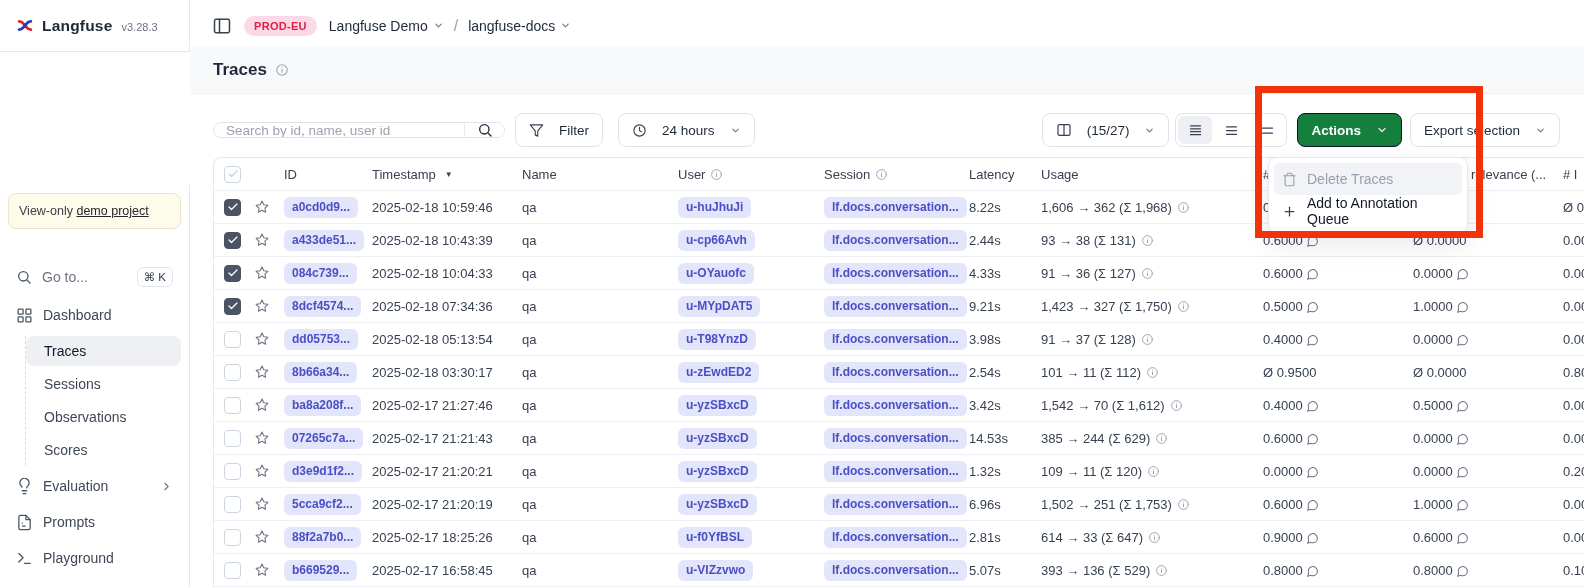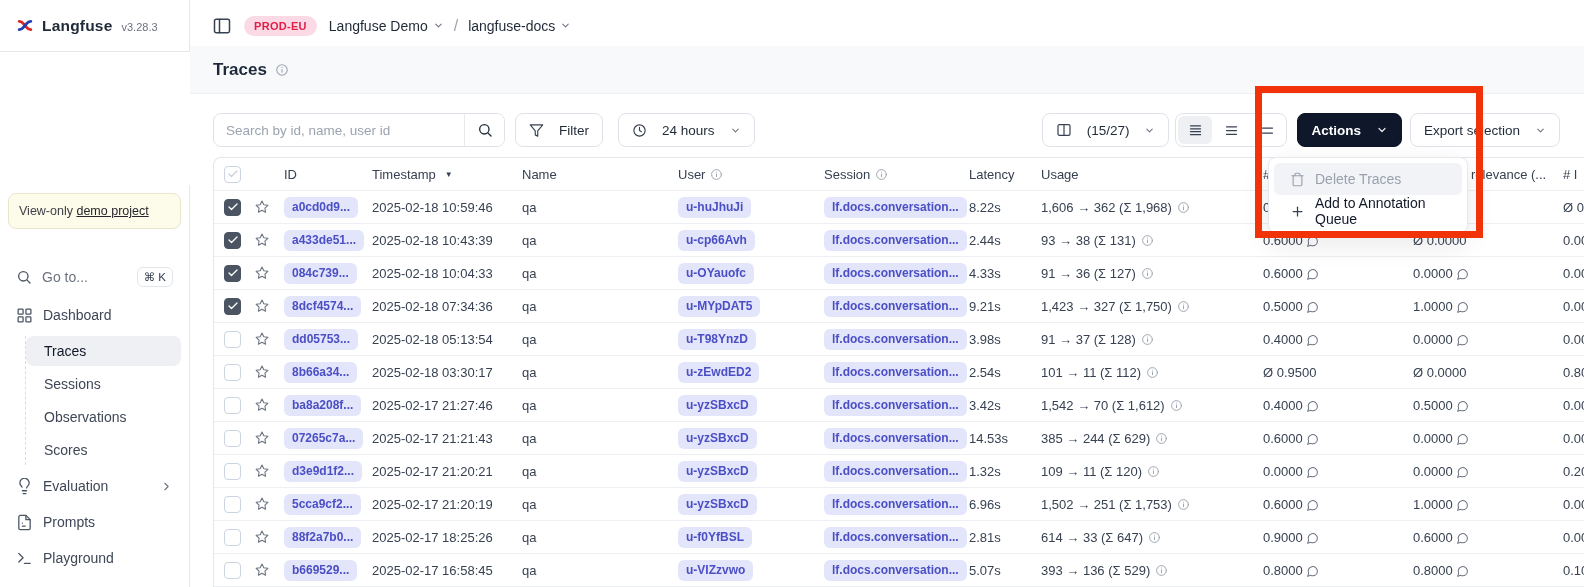--- a/index.html
+++ b/index.html
@@ -38,28 +38,28 @@
   .subnav .nav-item { margin-bottom:3px; padding-left:18px; border-radius:8px; }
   .subnav .nav-item.active { background:#eef0f4; color:#111827; font-weight:500; }
   .mt6 { margin-top:6px; }
 
   
   .title-strip { height:48px; background:#f8f9fb; border-bottom:1px solid #eef0f3; display:flex; align-items:center; padding-left:23px; gap:8px; }
   .page-title { font-size:17px; font-weight:600; color:#1e293b; }
   .info-i { color:#9ca3af; }
 
   .toolbar { display:flex; align-items:center; margin:19px 24px 0 23px; height:34px; }
-  .searchbox { width:292px; height:34px; border:1px solid #dfe3e9; border-radius:8px; display:flex; align-items:center; background:#fff; overflow:hidden; }
+  .searchbox { width:292px; height:16px; border:1px solid #dfe3e9; border-radius:8px; display:flex; align-items:center; background:#fff; overflow:hidden; }
   .searchbox input { flex:1; border:none; outline:none; font-size:13.5px; color:#111827; padding:0 12px; background:transparent; font-family:inherit; }
   .searchbox input::placeholder { color:#9ca3af; }
   .search-seg { width:40px; height:100%; border-left:1px solid #e8eaee; display:flex; align-items:center; justify-content:center; color:#1f2937; cursor:pointer; background:#fff; }
   .btn { display:inline-flex; align-items:center; gap:15px; height:34px; padding:3px 13px; border:1px solid #dfe3e9;
     border-radius:8px; background:#fff; font-size:13.5px; color:#1f2937; font-weight:500; cursor:pointer; white-space:nowrap; font-family:inherit; }
   .btn .chev { color:#6b7280; }
-  .btn-dark { background:#0f172a; border-color:#0d1526; color:#fff; font-weight:600; }
+  .btn-dark { background:#15803d; border-color:#0d1526; color:#fff; font-weight:600; }
   .btn-dark .chev { color:#e5e7eb; }
   .ml10 { margin-left:10px; } .ml9 { margin-left:15px; } .ml8 { margin-left:8px; } .ml6 { margin-left:6px; }
   .mlauto { margin-left:auto; }
   .seg-group { display:flex; align-items:center; gap:2px; border:1px solid #dfe3e9; border-radius:8px; padding:2px; height:34px; }
   .seg { width:34px; height:28px; border-radius:6px; display:flex; align-items:center; justify-content:center; color:#374151; cursor:pointer; background:#fff; border:none; }
   .seg.active { background:#eef0f4; }
 
   
   .tablewrap { margin:10px 0 0 23px; border-top:1px solid #e4e7ec; border-left:1px solid #e4e7ec; border-radius:8px 0 0 0; background:#fff; }
   .trow { display:grid; grid-template-columns:40px 28px 88px 142px 166px 146px 145px 72px 218px 150px 150px 1fr;
@@ -79,21 +79,21 @@
   .cbx { width:17px; height:17px; border:1.5px solid #cbd5e1; border-radius:4px; background:#fff; display:flex; align-items:center; justify-content:center; cursor:pointer; }
   .cbx.checked { background:#4b5462; border-color:#4b5462; color:#fff; }
   .cbx.partial { color:#c9d0d9; }
   .star { color:#6b7280; cursor:pointer; display:flex; }
   .sort { font-size:8px; color:#374151; margin-left:4px; }
   .hflex { display:flex; align-items:center; gap:5px; }
 
   
   .menu { position:absolute; left:1268px; top:157px; width:200px; background:#fff; border:1px solid #e6e8ee;
     border-radius:8px; padding:5px; box-shadow:0 10px 28px rgba(15,23,42,.10); z-index:40; }
-  .menu-item { height:32px; display:flex; align-items:center; gap:10px; padding:0 16px; border-radius:6px; font-size:14px; color:#111827; cursor:pointer; }
+  .menu-item { height:32px; display:flex; align-items:center; gap:10px; padding:0 8px; border-radius:6px; font-size:14px; color:#111827; cursor:pointer; }
   .menu-item.disabled { background:#f1f3f7; color:#9aa1ad; }
   .menu-item .mi-icon { display:flex; color:inherit; }
   .redrect { position:absolute; left:1255px; top:86px; width:228px; height:152px; border:7px solid #f23209; z-index:50; pointer-events:none; }
 </style>
 </head>
 <body>
 
 <div class="topbar">
   <div class="brandbox">
     <span>

